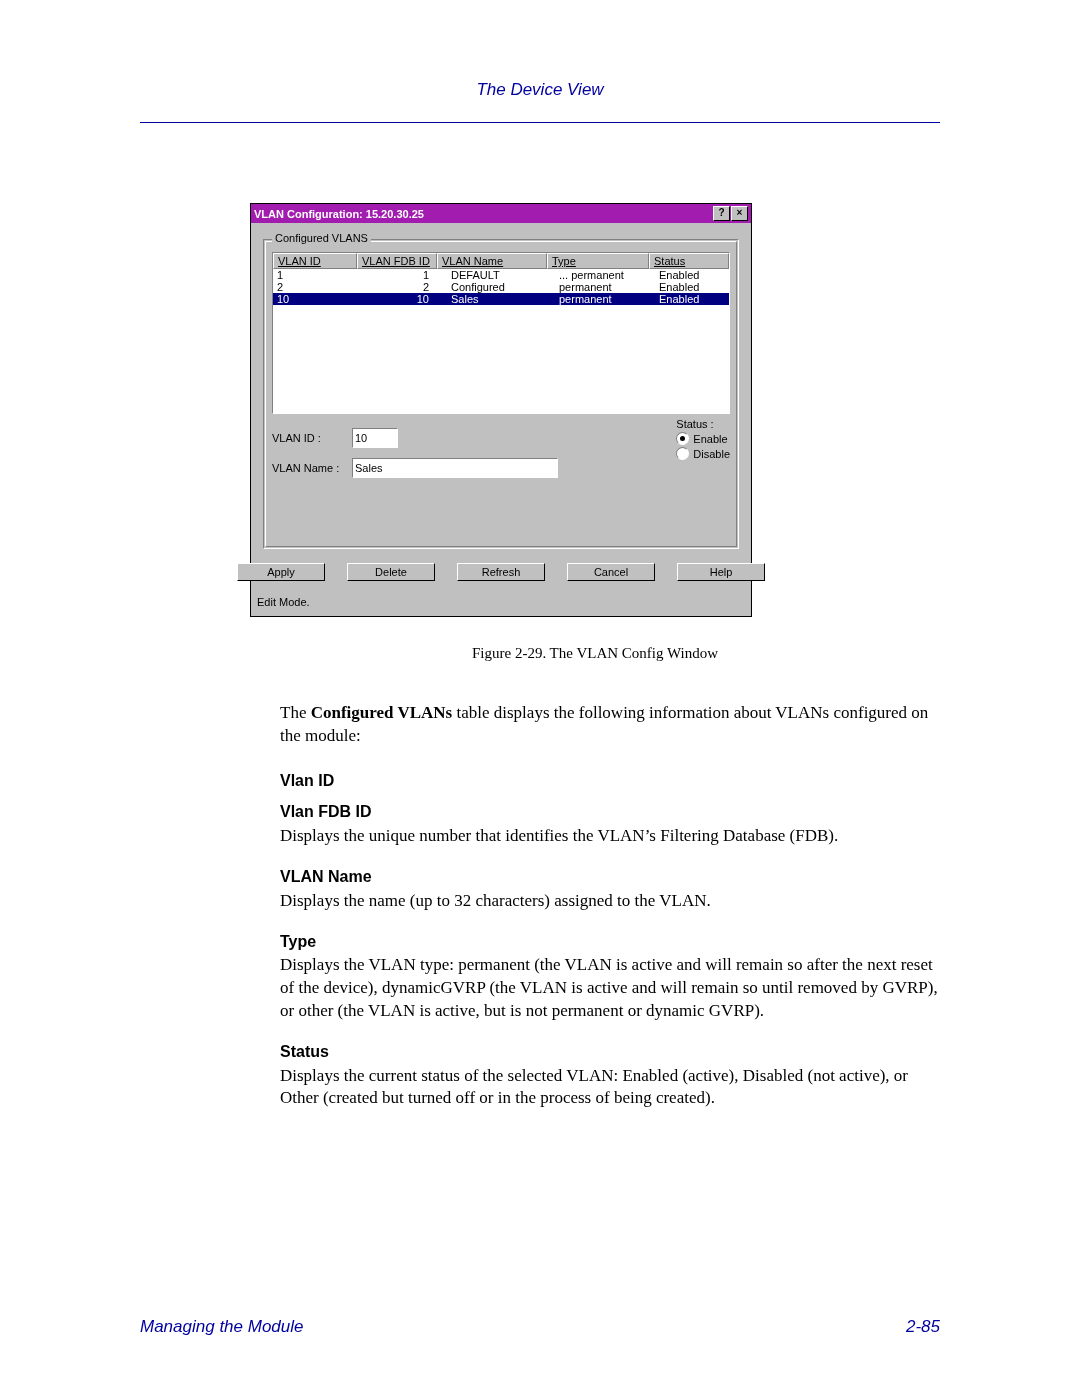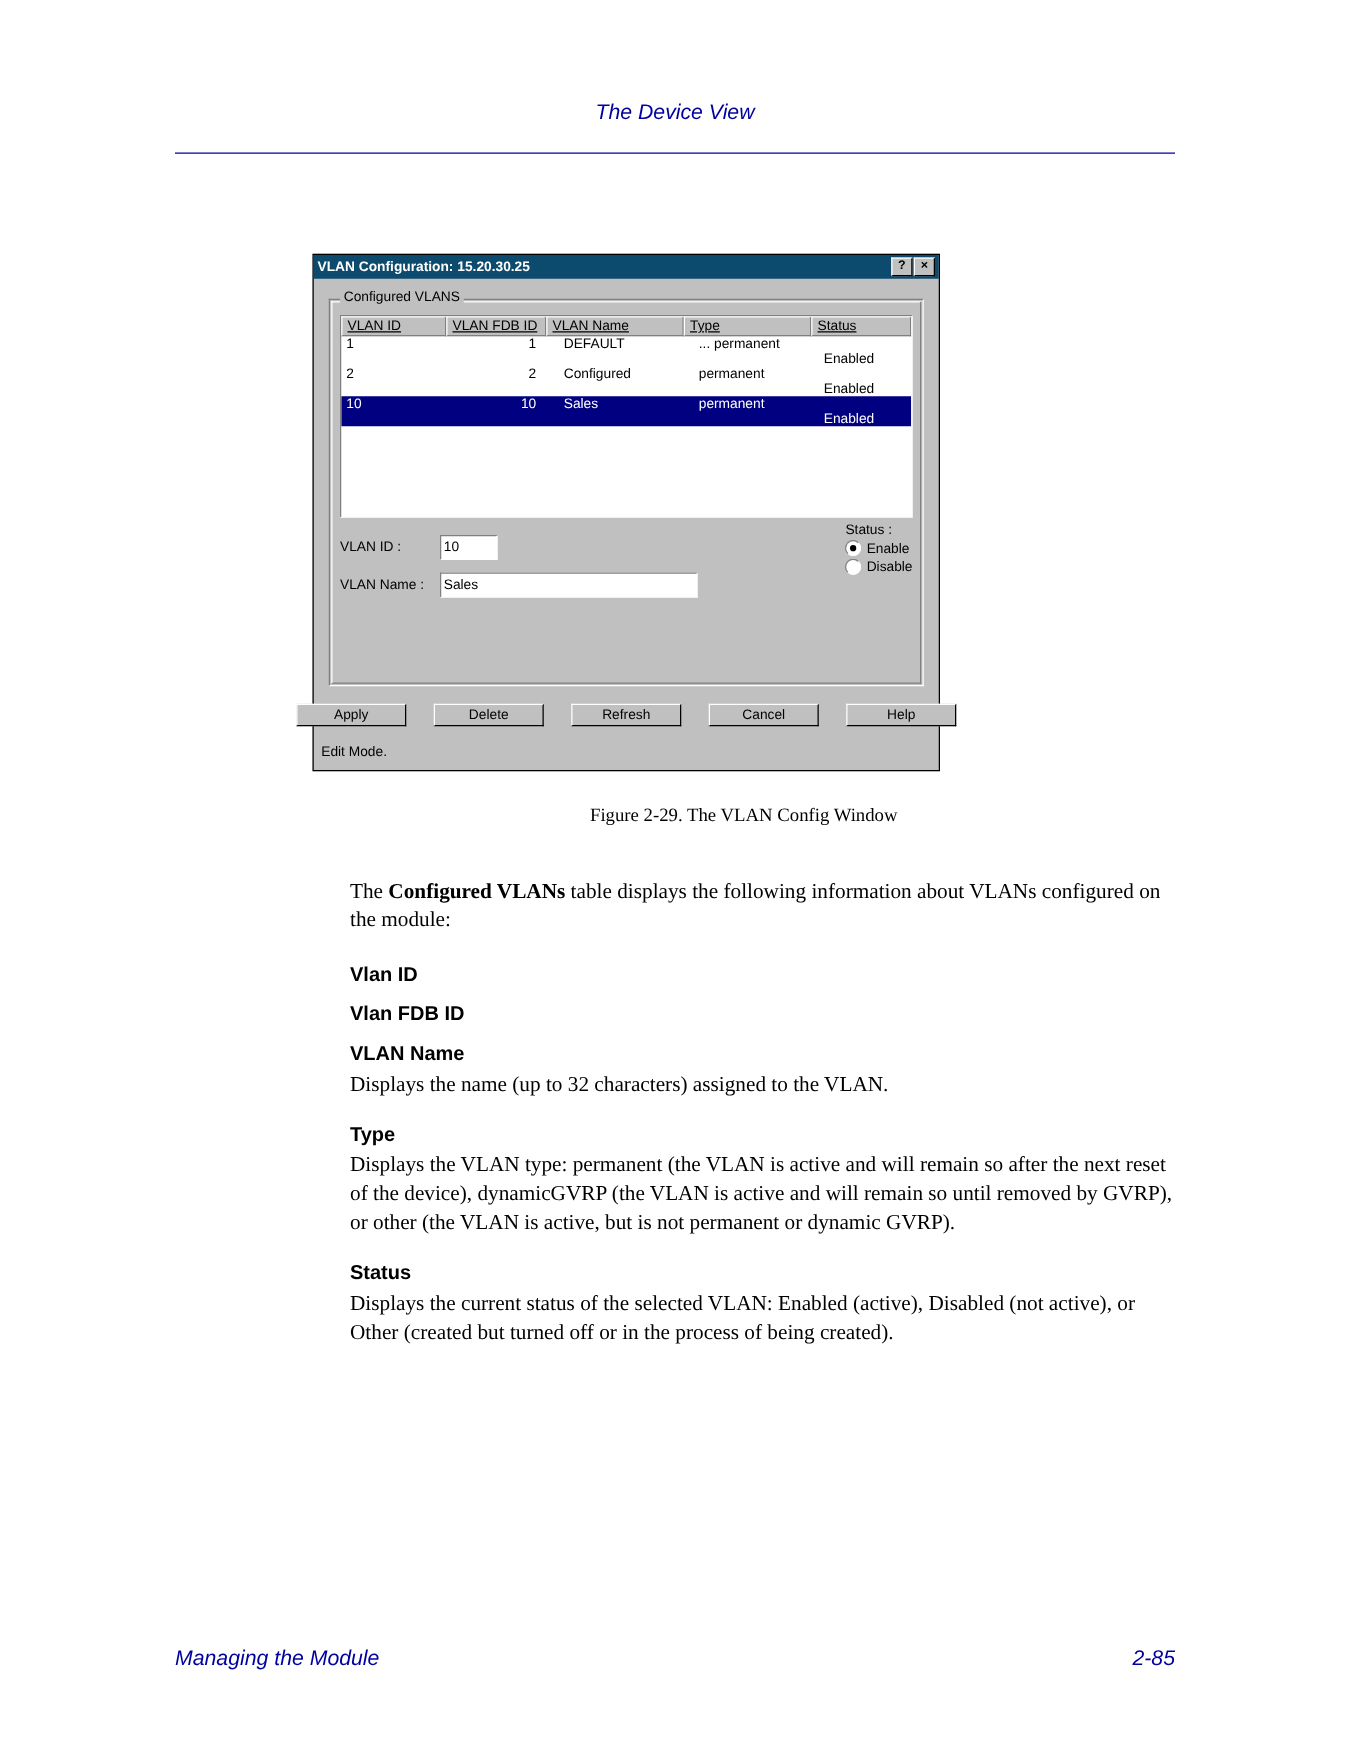--- a/index.html
+++ b/index.html
@@ -35,21 +35,21 @@
   
   .dialog {
     width: 500px;
     border: 1px solid #000;
     background: #c0c0c0;
     font-family: "MS Sans Serif", Tahoma, Arial, sans-serif;
     font-size: 11px;
     color: #000;
   }
   .titlebar {
-    background: #0c4a6e;
+    background: #a21caf;
     color: #fff;
     font-weight: bold;
     padding: 2px 3px;
     display: flex;
     align-items: center;
     justify-content: space-between;
     font-size: 11px;
   }
   .title-icons { display:flex; gap:1px; }
   .title-btn {
@@ -117,21 +117,21 @@
     white-space: nowrap;
     text-decoration: underline;
   }
   .c1{width:74px;} .c2{width:70px;} .c3{width:100px;} .c4{width:92px;} .c5{flex:1;}
   .lv-row {
     display: flex;
     font-size: 11px;
     padding: 0;
   }
   .lv-cell { padding: 0 4px; }
-  .lv-row .c1{width:74px;} .lv-row .c2{width:70px;text-align:right;padding-right:18px;} .lv-row .c3{width:100px;} .lv-row .c4{width:92px;} .lv-row .c5{flex:1;margin-top:12px;}
+  .lv-row .c1{width:74px;} .lv-row .c2{width:70px;text-align:right;padding-right:18px;} .lv-row .c3{width:100px;} .lv-row .c4{width:92px;} .lv-row .c5{flex:1;}
   .lv-row.sel { background:#000080; color:#fff; }
   .form-row { display:flex; align-items:center; margin-top:10px; }
   .form-row label { width:80px; font-size:11px; }
   .text-input {
     background:#fff;
     border-top:1px solid #808080;
     border-left:1px solid #808080;
     border-bottom:1px solid #fff;
     border-right:1px solid #fff;
     font: 11px "MS Sans Serif", Arial;
@@ -293,20 +293,21 @@
   </div>
 
   <div class="body-text">
     <p>
       <span>The </span><strong>Configured VLANs</strong><span> table displays the following information about VLANs configured on the module:</span>
     </p>
 
     <div class="term">Vlan ID</div>
 
     <div class="term">Vlan FDB ID</div>
+    <p class="desc">Displays the unique number that identifies the VLAN’s Filtering Database (FDB).</p>
 
     <div class="term">VLAN Name</div>
     <p class="desc">Displays the name (up to 32 characters) assigned to the VLAN.</p>
 
     <div class="term">Type</div>
     <p class="desc">Displays the VLAN type: permanent (the VLAN is active and will remain so after the next reset of the device), dynamicGVRP (the VLAN is active and will remain so until removed by GVRP), or other (the VLAN is active, but is not permanent or dynamic GVRP).</p>
 
     <div class="term">Status</div>
     <p class="desc">Displays the current status of the selected VLAN: Enabled (active), Disabled (not active), or Other (created but turned off or in the process of being created).</p>
   </div>

